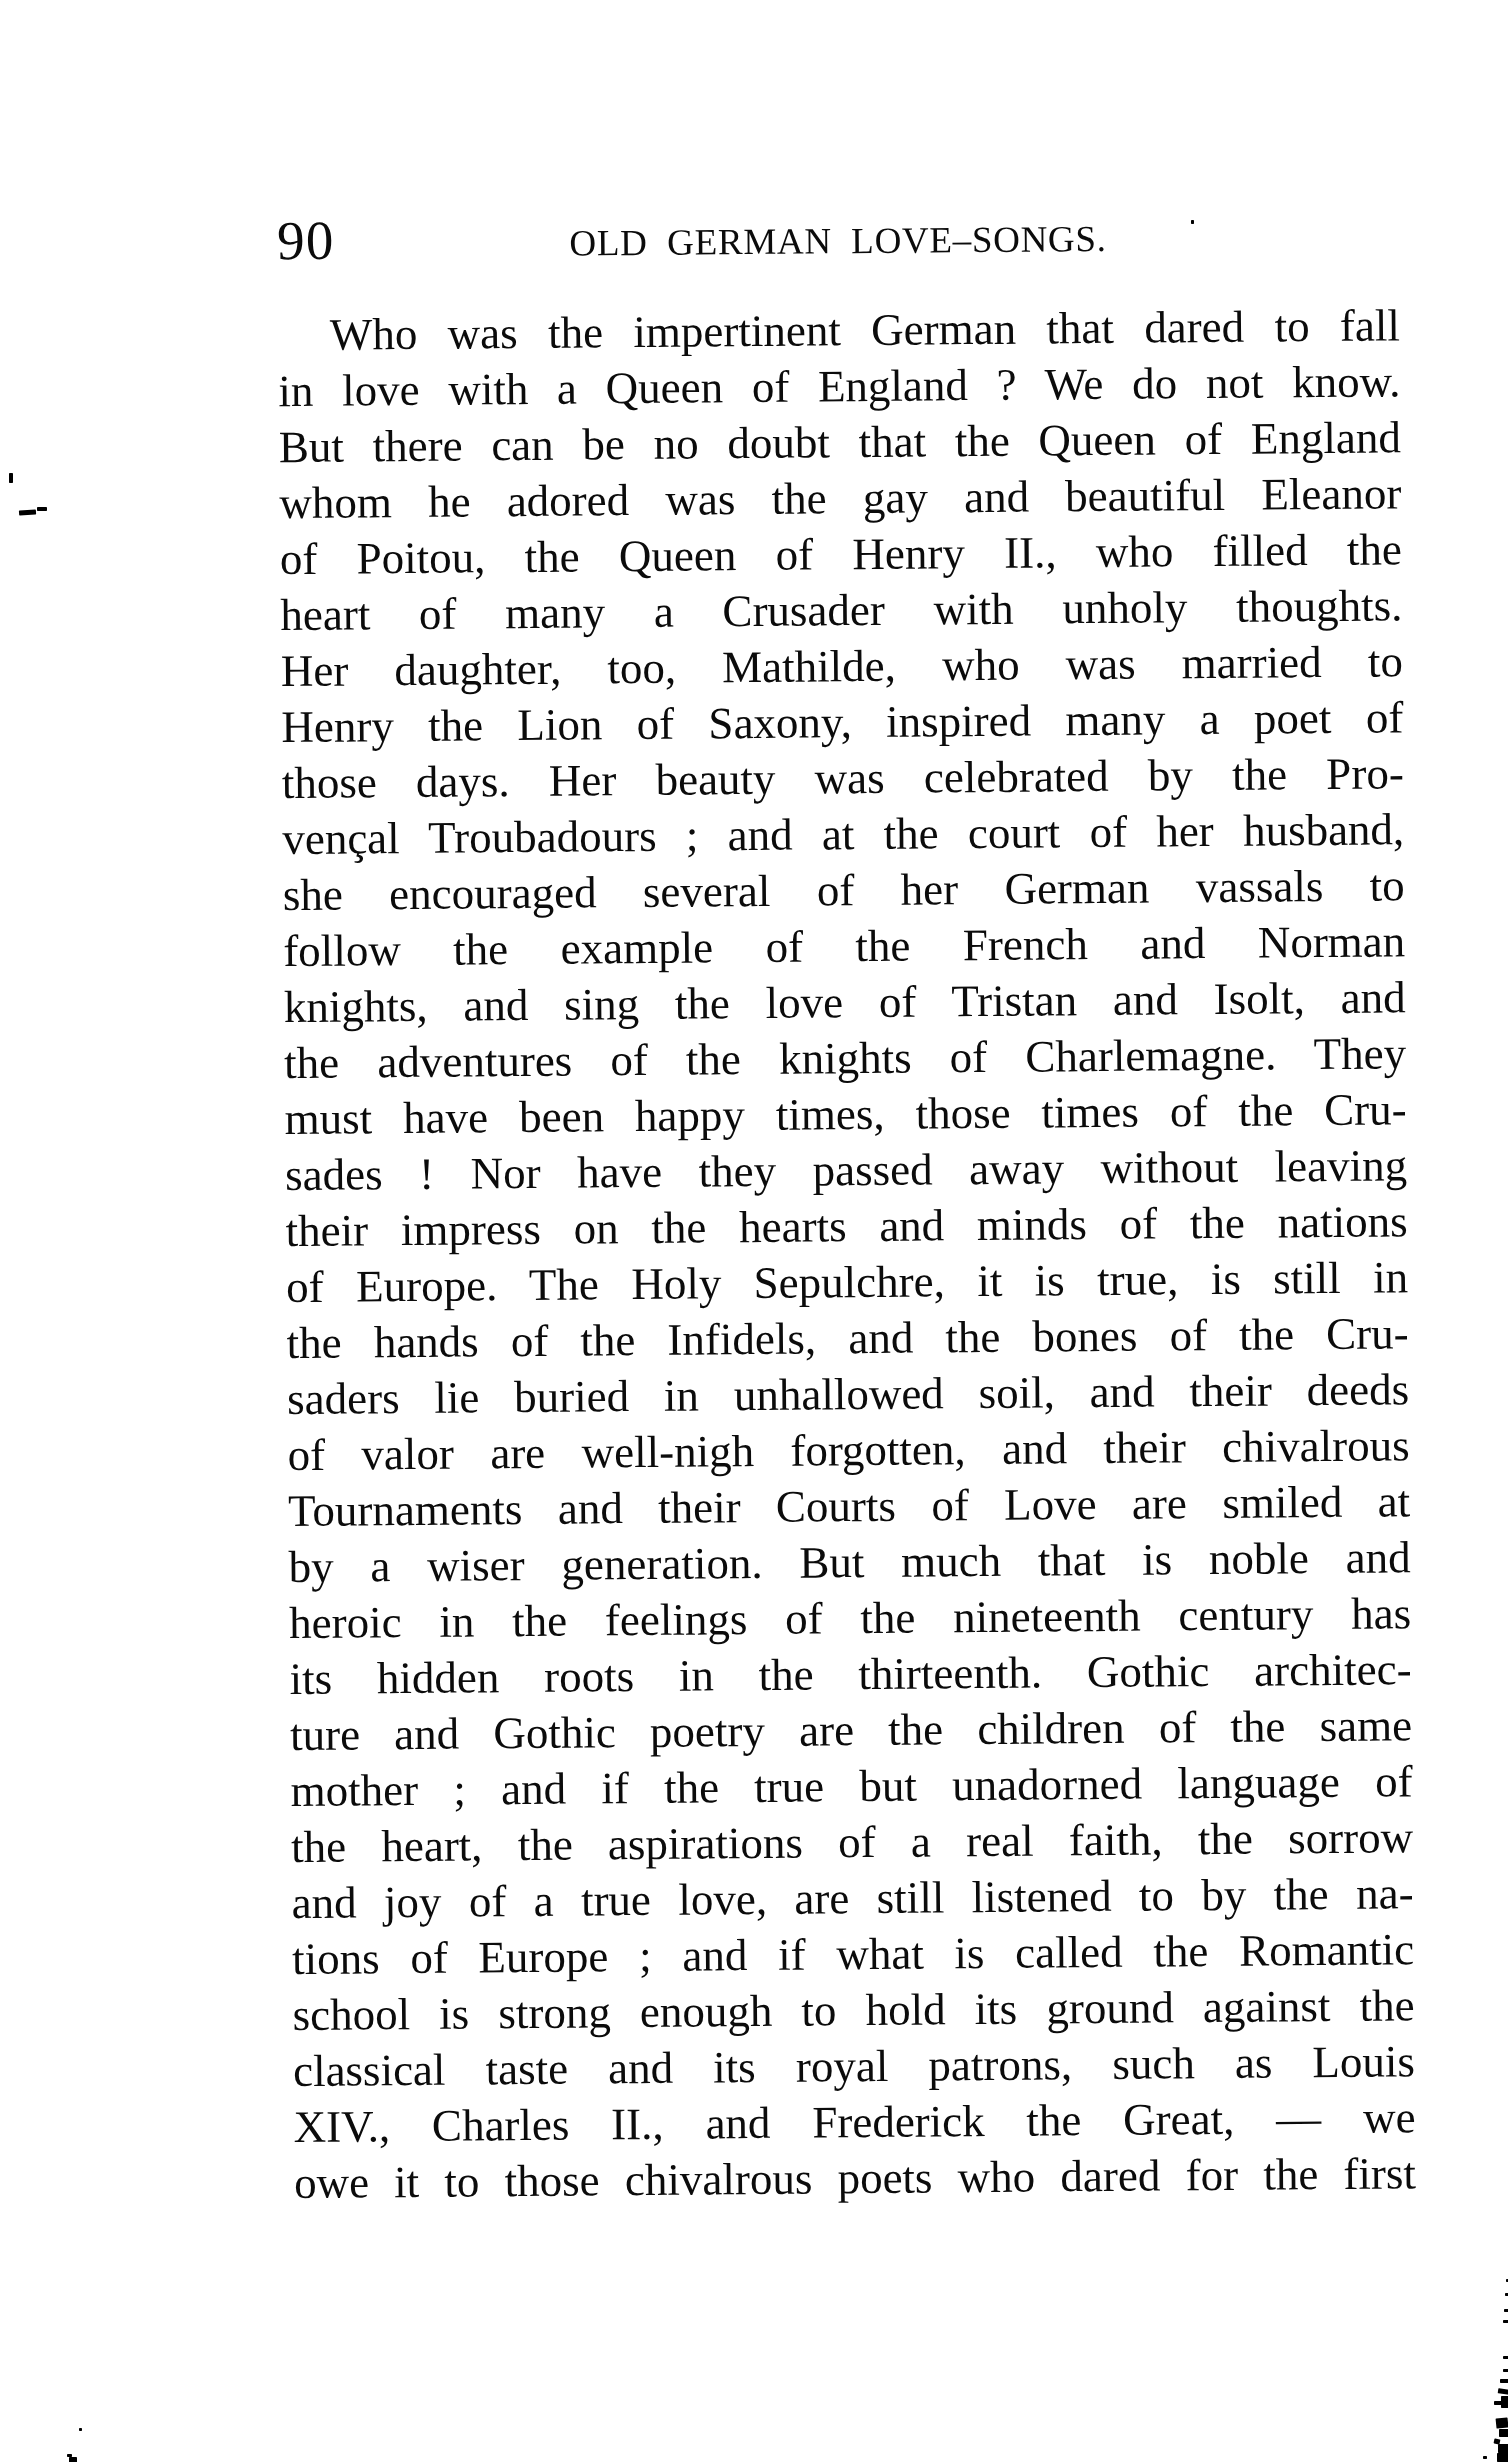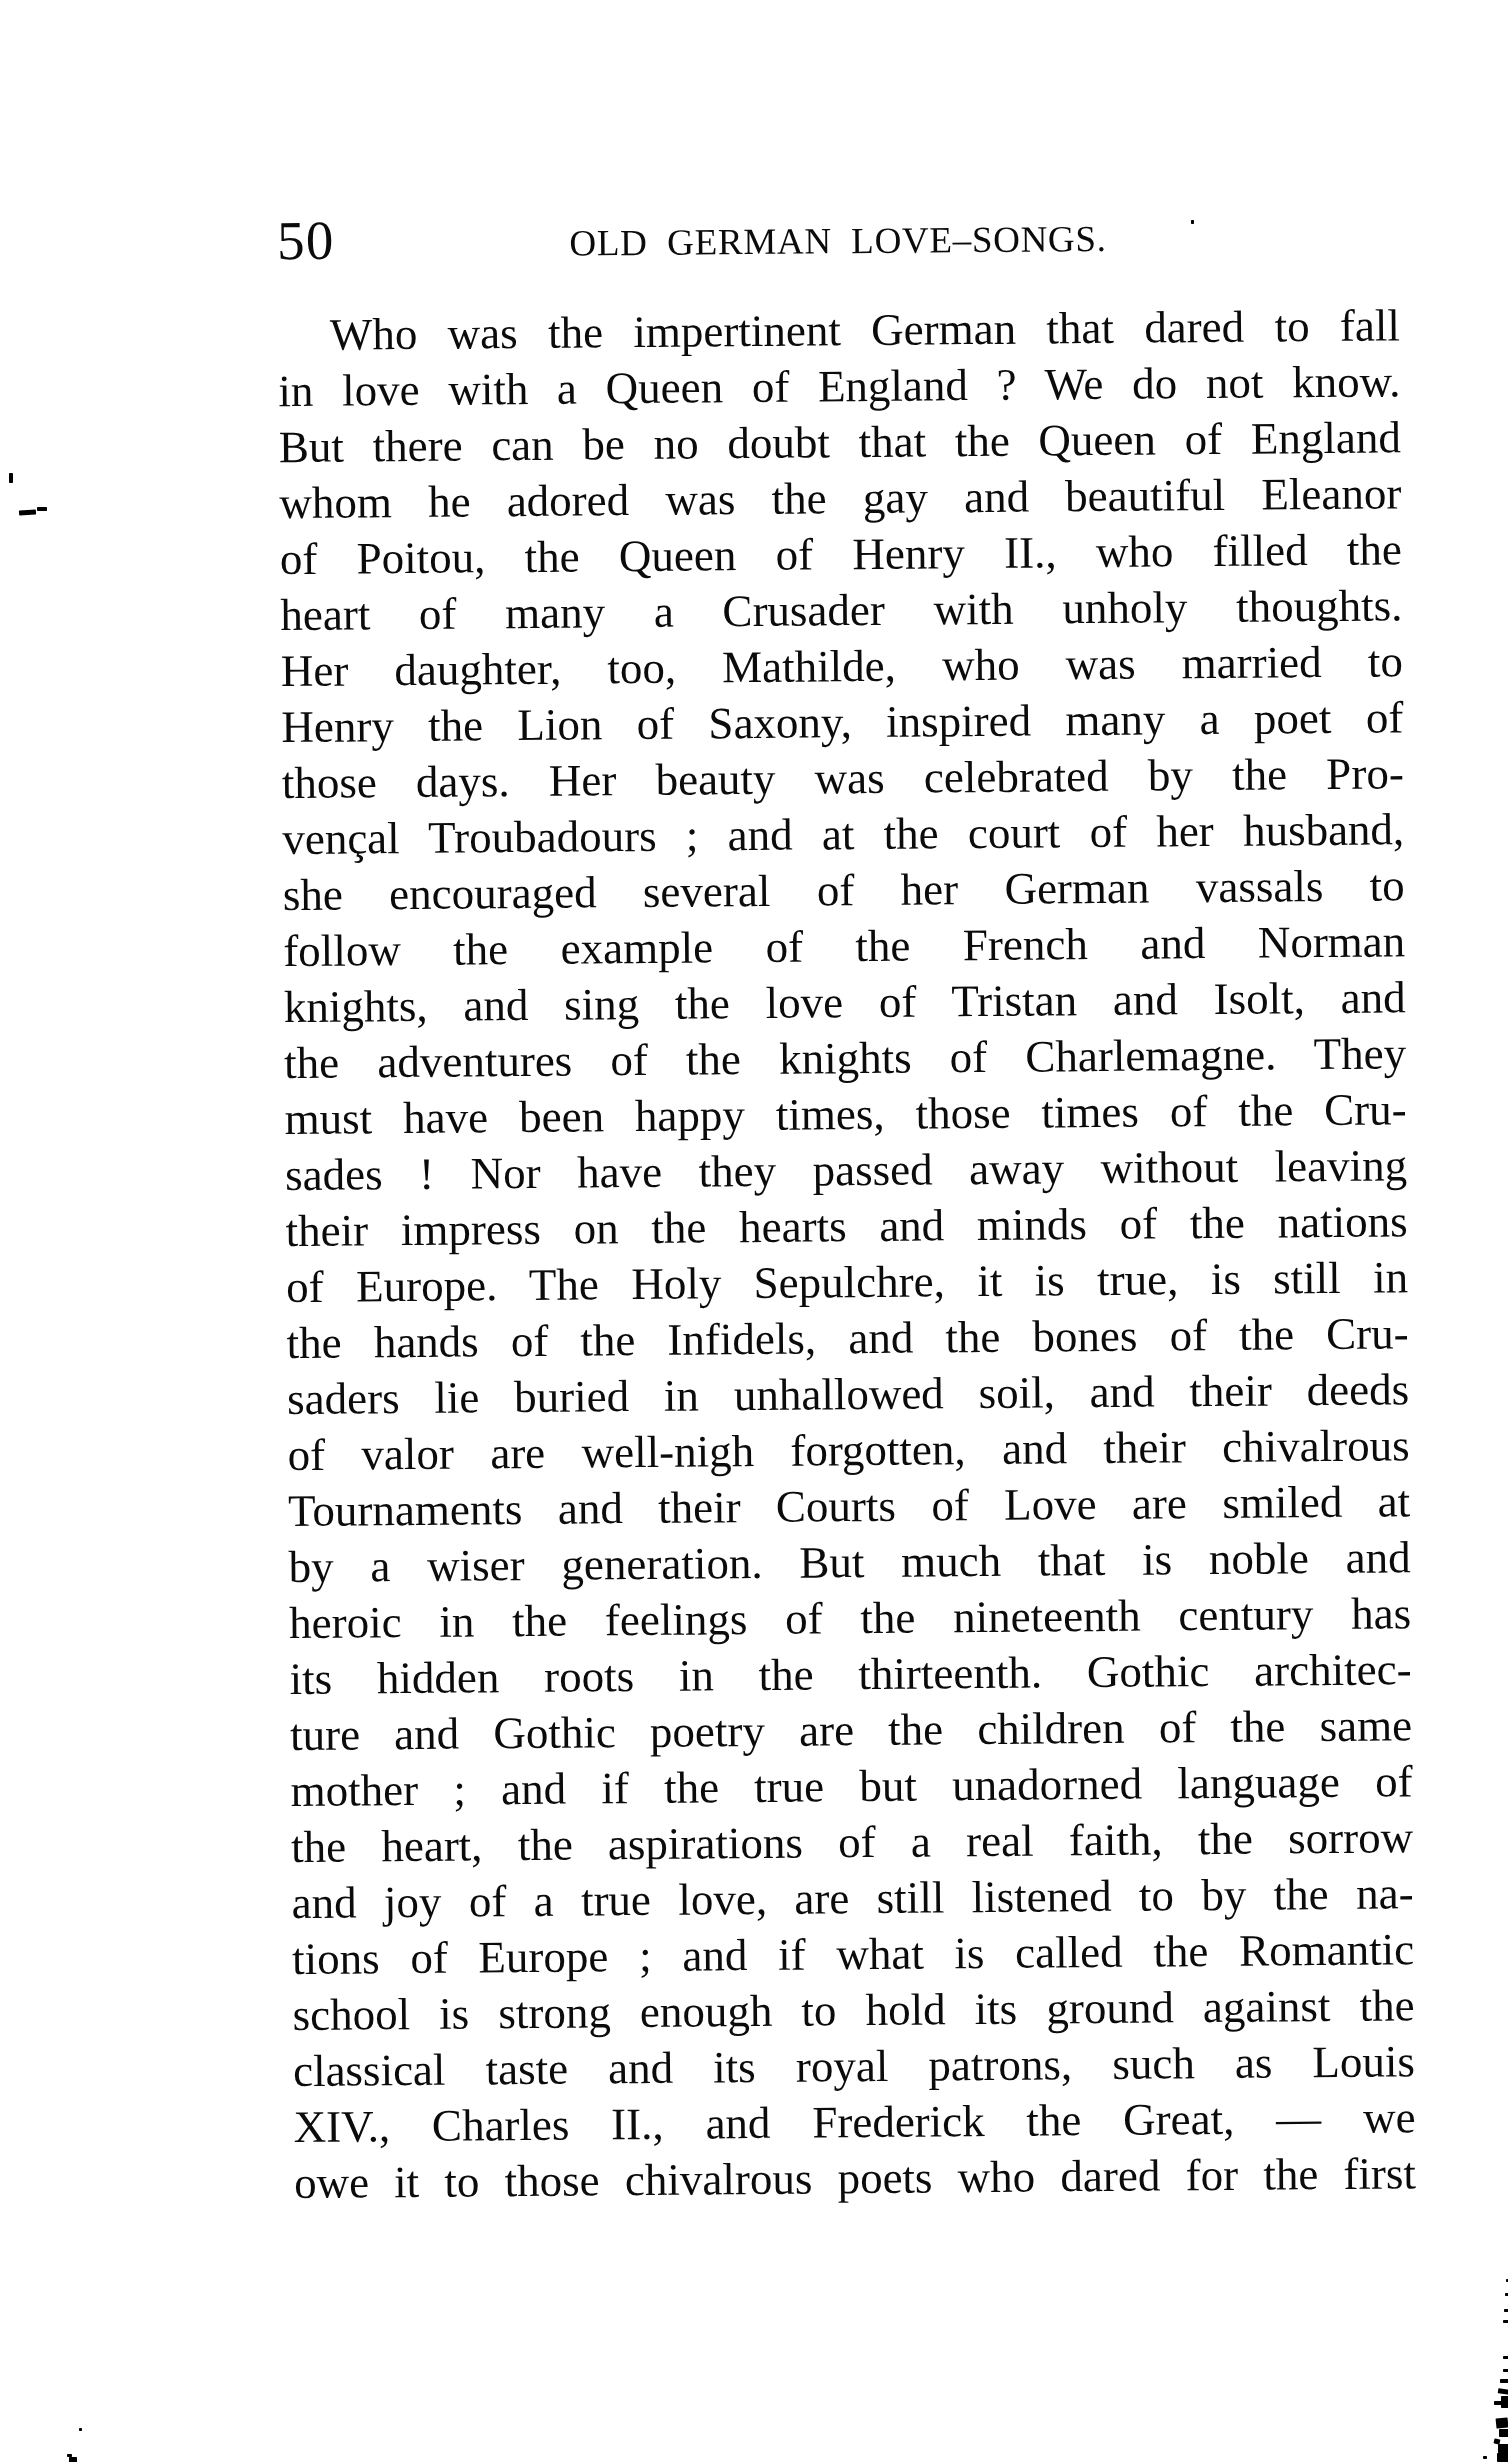--- a/index.html
+++ b/index.html
@@ -51,21 +51,21 @@
     text-align-last: justify;
   }
   .line:first-child { text-indent: 52px; }
   
   .artifact { position: absolute; background: #000; border-radius: 0.7px; }
 </style>
 </head>
 <body>
 
 <div class="sheet">
-  <div class="page-number">50</div>
+  <div class="page-number">90</div>
 
   <div class="running-title">OLD GERMAN LOVE–SONGS.</div>
 
   <div class="body-text">
       <p class="line">Who was the impertinent German that dared to fall</p>
       <p class="line">in love with a Queen of England ? We do not know.</p>
       <p class="line">But there can be no doubt that the Queen of England</p>
       <p class="line">whom he adored was the gay and beautiful Eleanor</p>
       <p class="line">of Poitou, the Queen of Henry II., who filled the</p>
       <p class="line">heart of many a Crusader with unholy thoughts.</p>

